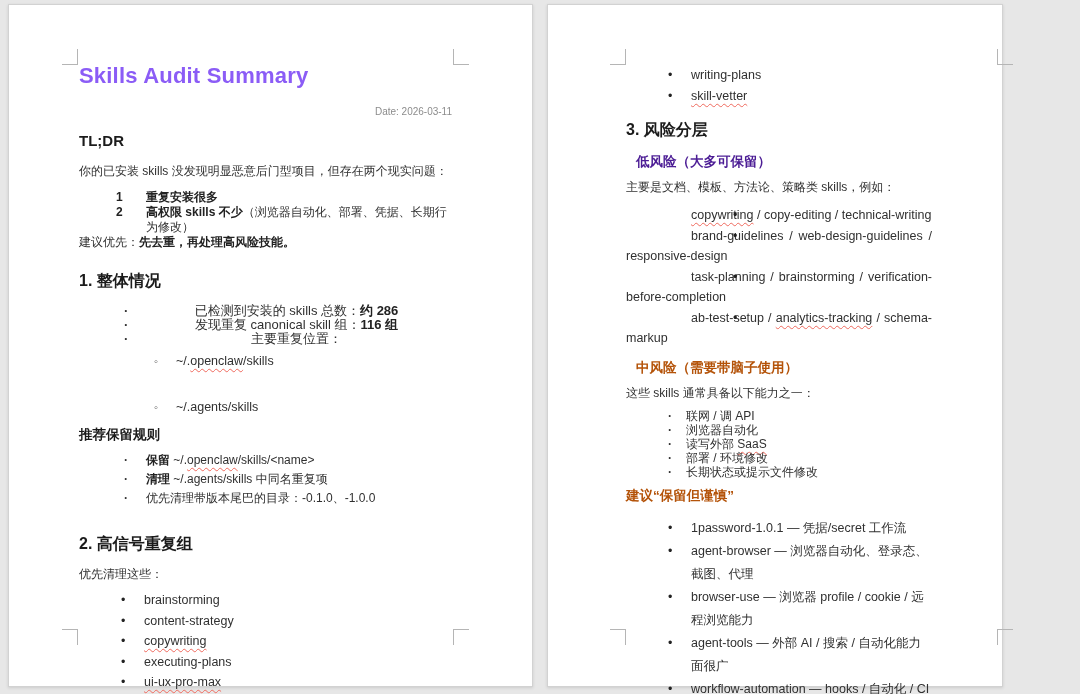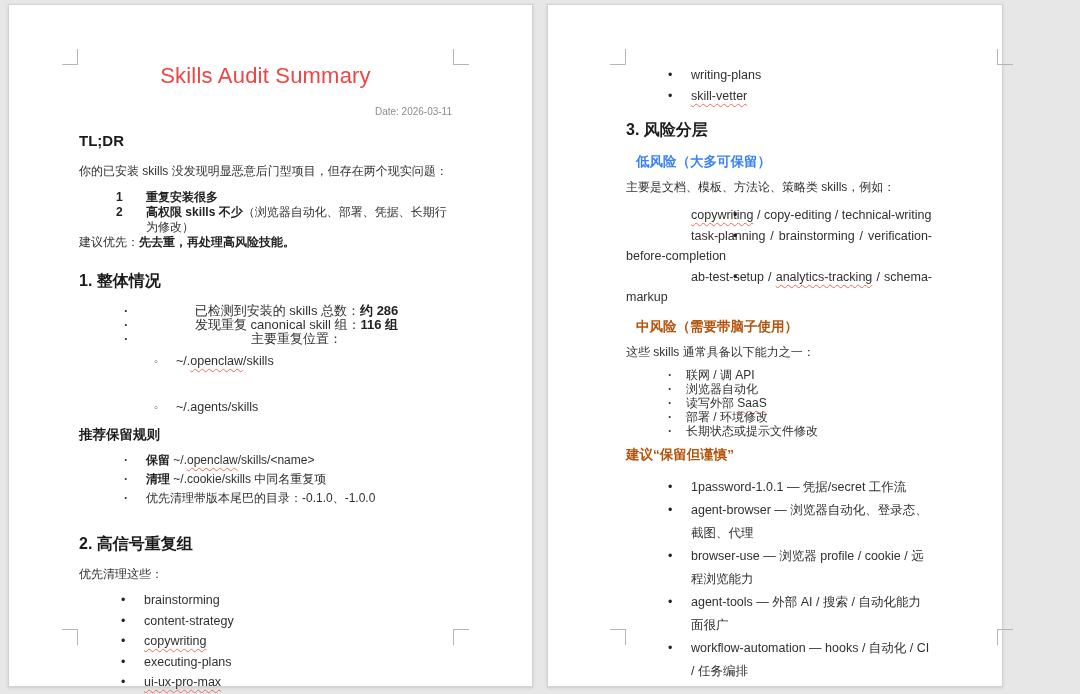--- a/index.html
+++ b/index.html
@@ -21,29 +21,29 @@
   .mark{position:absolute;width:15px;height:15px;}
   .mark-tl{border-right:1px solid #b5b5b5;border-bottom:1px solid #b5b5b5;}
   .mark-tr{border-left:1px solid #b5b5b5;border-bottom:1px solid #b5b5b5;}
   .mark-bl{border-right:1px solid #b5b5b5;border-top:1px solid #b5b5b5;}
   .mark-br{border-left:1px solid #b5b5b5;border-top:1px solid #b5b5b5;}
 
   .content{position:absolute;top:0;left:0;right:0;box-sizing:border-box;}
   #page-left .content{padding:58px 80px 0 70px;}
   #page-right .content{padding:60px 70px 0 78px;}
 
-  .h-title{font-size:22px;font-weight:400;color:#ef4444;margin:0 0 17px 0;letter-spacing:.2px;text-align:center;}
+  .h-title{font-size:22px;font-weight:700;color:#8b5cf6;margin:0 0 17px 0;letter-spacing:.2px;}
   .date{font-size:10px;color:#8c8c8c;margin:0 0 15px 0;text-align:right;}
   .h-tldr{font-size:15px;font-weight:700;color:#1b1b1b;margin:0 0 15px 0;}
   .body-line{font-size:12px;line-height:15px;margin:0 0 11px 0;}
   .hsec{font-size:16px;font-weight:700;color:#1b1b1b;margin:21px 0 12px 0;}
   .hsub{font-size:13.5px;font-weight:700;color:#1b1b1b;margin:8px 0 7px 0;}
   .b{font-weight:700;color:#222;}
   .sp{text-decoration:underline wavy #ef6a5e;text-decoration-thickness:1px;text-underline-offset:3px;}
-  .green{color:#3b82f6;}
+  .green{color:#4c1d95;}
   .orange{color:#b45309;}
   .risk-h{padding-left:10px;margin:9px 0 9px 0;}
 
   
   .numli{position:relative;padding-left:67px;font-size:12px;line-height:15px;}
   .numli .num{position:absolute;left:37px;font-weight:700;color:#222;}
 
   
   .li-dot{position:relative;padding-left:62px;font-size:13px;line-height:14px;text-align:center;}
   .li-dot::before{content:"·";position:absolute;left:45px;font-weight:700;color:#333;}
@@ -105,21 +105,21 @@
     <div class="li-circ mt4">
       <span>~/.</span><span class="sp">openclaw</span><span>/skills</span>
     </div>
     <div class="li-circ">~/.agents/skills</div>
 
     <div class="hsub">推荐保留规则</div>
     <div class="li-rule">
       <span class="b">保留</span><span> ~/.</span><span class="sp">openclaw</span><span>/skills/&lt;name&gt;</span>
     </div>
     <div class="li-rule">
-      <span class="b">清理</span><span> ~/.cookie/skills 中同名重复项</span>
+      <span class="b">清理</span><span> ~/.agents/skills 中同名重复项</span>
     </div>
     <div class="li-rule">优先清理带版本尾巴的目录：-0.1.0、-1.0.0</div>
 
     <div class="hsec" style="margin-top:26px;">2. 高信号重复组</div>
     <div class="body-line mb8">优先清理这些：</div>
     <div class="li-disc">brainstorming</div>
     <div class="li-disc">content-strategy</div>
     <div class="li-disc"><span class="sp">copywriting</span></div>
     <div class="li-disc">executing-plans</div>
     <div class="li-disc"><span class="sp">ui-ux-pro-max</span></div>
@@ -136,20 +136,21 @@
     <div class="li-disc">writing-plans</div>
     <div class="li-disc"><span class="sp">skill-vetter</span></div>
 
     <div class="hsec" style="margin-top:14px;">3. 风险分层</div>
     <div class="hsub risk-h green">低风险（大多可保留）</div>
     <div class="body-line mb10">主要是文档、模板、方法论、策略类 skills，例如：</div>
 
     <div class="li-hang">
       <span class="sp">copywriting</span><span> / copy-editing / technical-writing</span>
     </div>
+    <div class="li-hang">brand-guidelines / web-design-guidelines / responsive-design</div>
     <div class="li-hang">task-planning / brainstorming / verification-before-completion</div>
     <div class="li-hang">
       <span>ab-test-setup / </span><span class="sp">analytics-tracking</span><span> / schema-markup</span>
     </div>
 
     <div class="hsub risk-h orange" style="margin-top:10px;">中风险（需要带脑子使用）</div>
     <div class="body-line mb8">这些 skills 通常具备以下能力之一：</div>
     <div class="li-mid">联网 / 调 API</div>
     <div class="li-mid">浏览器自动化</div>
     <div class="li-mid">

